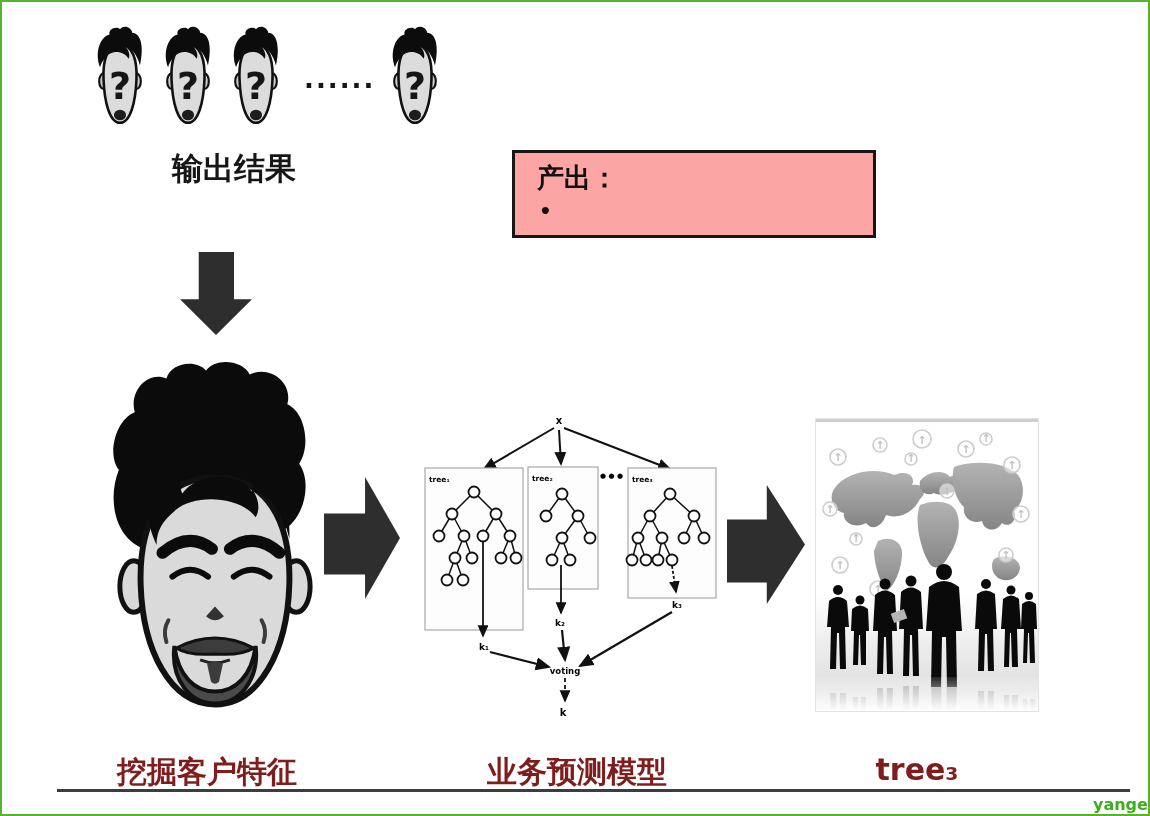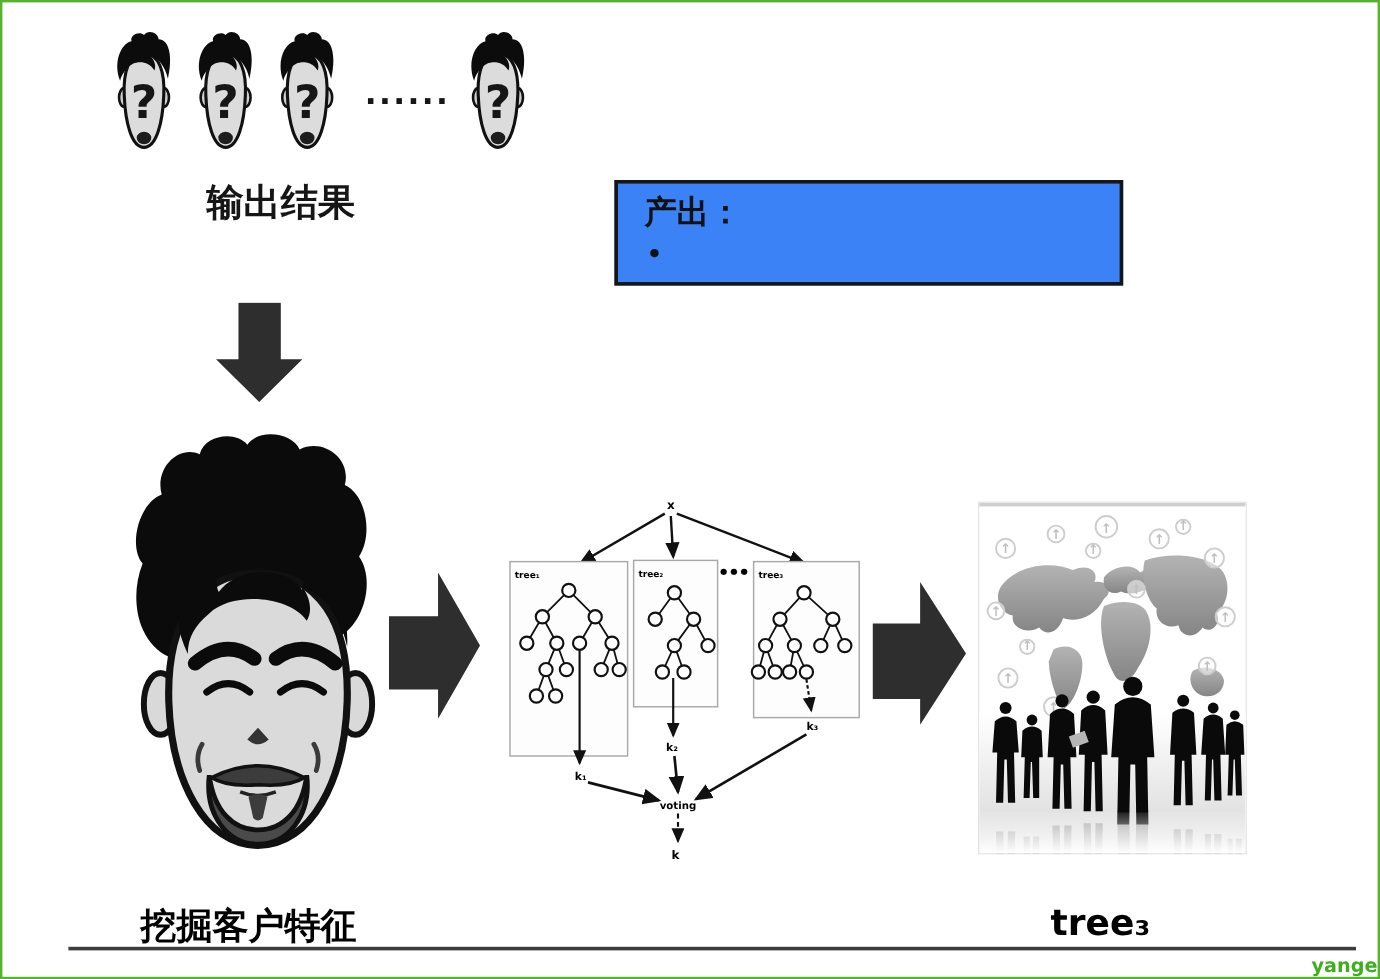--- a/index.html
+++ b/index.html
@@ -9,38 +9,38 @@
     font-family:"DejaVu Sans","Liberation Sans",sans-serif;color:#111;
   }
   .abs{position:absolute;}
   
   .faces-row{left:92px;top:16px;display:flex;align-items:flex-start;}
   .qface{width:52px;height:116px;margin-right:16px;}
   .dots{font-size:26px;font-weight:bold;letter-spacing:2px;line-height:1;
         margin:48px 14px 0 6px;color:#161616;}
   .user-data-label{left:170px;top:146px;font-size:31px;font-weight:bold;color:#161616;}
   
-  .output-box{left:510px;top:148px;width:424px;height:88px;border:3px solid #161616;
-              background:#3b82f6;padding:8px 0 0 22px;box-sizing:border-box;}
+  .output-box{left:510px;top:148px;width:364px;height:88px;border:3px solid #161616;
+              background:#fca5a5;padding:8px 0 0 22px;box-sizing:border-box;}
   .output-title{font-size:27px;font-weight:bold;line-height:1.25;}
   .output-item{font-size:27px;font-weight:bold;line-height:1.25;display:flex;}
   .output-item .bullet{font-size:20px;margin:4px 14px 0 2px;}
   
   .block-arrow{background:#2e2e2e;}
   .down-arrow{left:178px;top:250px;width:72px;height:83px;
     clip-path:polygon(26% 0,75% 0,75% 57%,100% 57%,50% 100%,0 57%,26% 57%);}
   .right-arrow-1{left:322px;top:475px;width:76px;height:122px;
     clip-path:polygon(0 30%,54% 30%,54% 0,100% 50%,54% 100%,54% 80%,0 80%);}
   .right-arrow-2{left:725px;top:483px;width:78px;height:119px;
     clip-path:polygon(0 29%,51% 29%,51% 0,100% 50%,51% 100%,51% 82%,0 82%);}
   .big-face{left:103px;top:358px;width:218px;height:358px;}
   .forest{left:420px;top:410px;width:300px;height:312px;}
   .result-image{left:813px;top:416px;width:222px;height:292px;border:1px solid #e3e3e3;}
   
-  .stage-label{font-size:30px;font-weight:bold;color:#000000;text-align:center;}
+  .stage-label{font-size:30px;font-weight:bold;color:#7f1d1d;text-align:center;}
   .stage-left{left:100px;top:750px;width:210px;}
   .stage-middle{left:455px;top:750px;width:240px;}
   .stage-right{left:815px;top:750px;width:200px;}
   .baseline-rule{left:55px;top:787px;width:1073px;height:3px;background:#3d3d3d;}
   .watermark{left:1091px;top:793px;font-size:16px;font-weight:bold;color:#3fae1e;}
   svg text{font-family:"DejaVu Sans","Liberation Sans",sans-serif;}
 </style>
 </head>
 <body>
 
@@ -287,17 +287,18 @@
       <circle cx="195" cy="171" r="4.5"></circle>
       <path d="M187,180 Q195,173 203,180 L205,210 L201,210 L202,248 L196,248 L195,214 L194,214 L193,248 L188,248 L189,210 L185,210 Z"></path>
       <circle cx="213" cy="177" r="4"></circle>
       <path d="M206,185 Q213,179 220,185 L221,210 L218,210 L219,244 L214,244 L213,214 L212,214 L211,244 L207,244 L208,210 L205,210 Z"></path>
     </g>
     <use href="#ppl" transform="translate(0,524) scale(1,-1)" opacity="0.25"></use>
     <rect x="0" y="258" width="222" height="34" fill="url(#fadeGrad)"></rect>
   </svg>
 
   <div class="abs stage-label stage-left">挖掘客户特征</div>
+  <div class="abs stage-label stage-middle">业务预测模型</div>
   <div class="abs stage-label stage-right">tree₃</div>
 
   <div class="abs baseline-rule"></div>
   <div class="abs watermark">yangeit</div>
 </div>
 
 </body></html>

